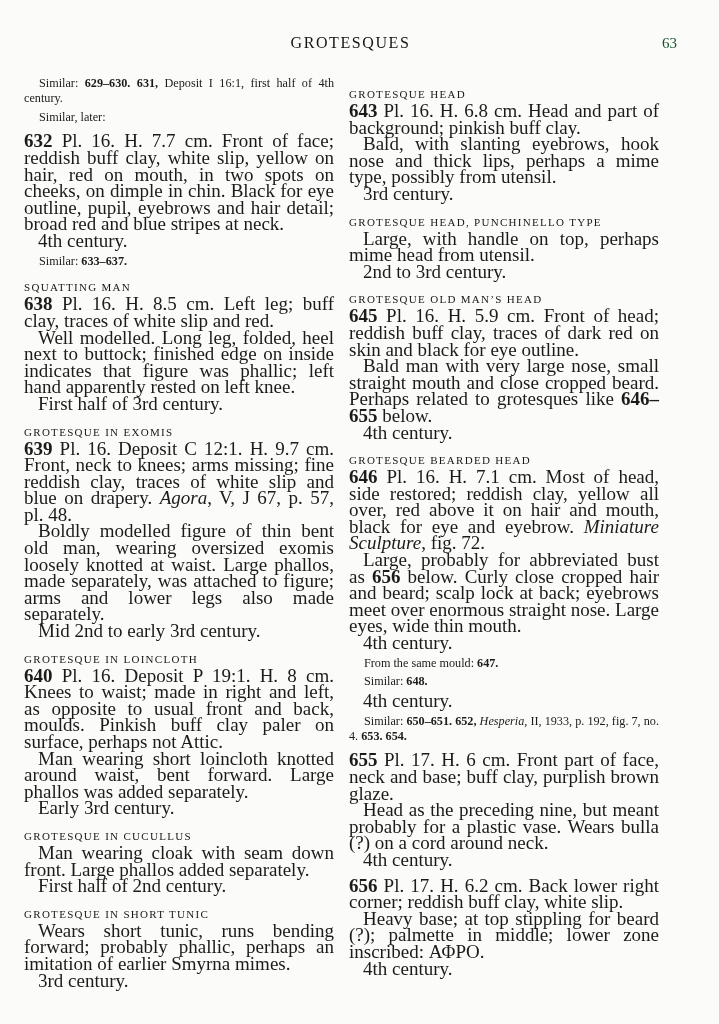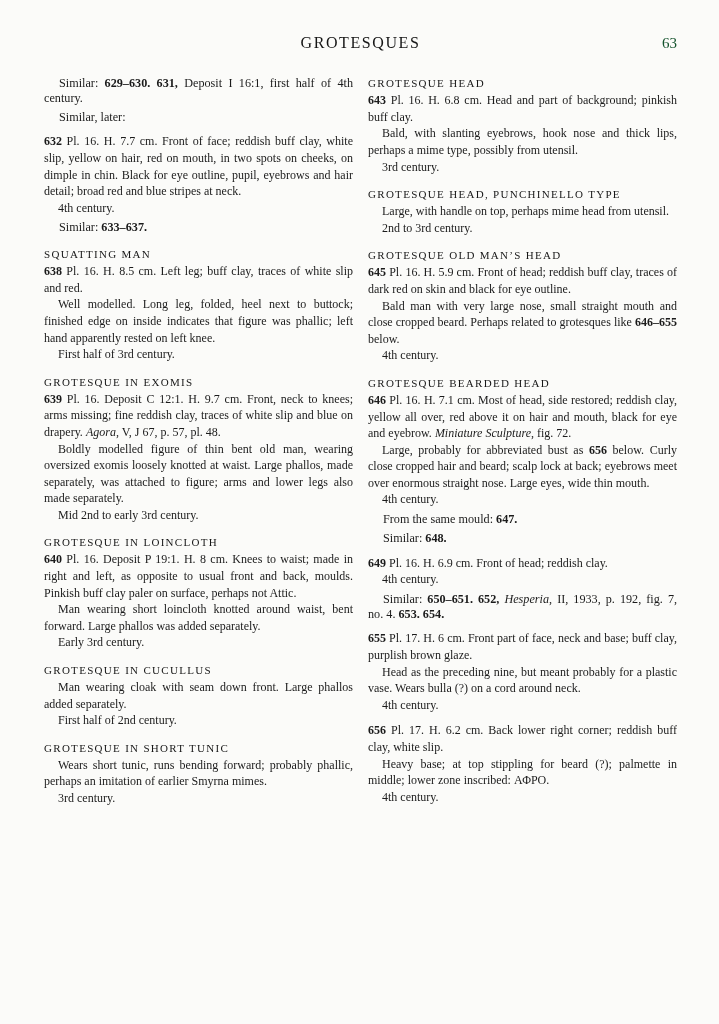--- a/index.html
+++ b/index.html
@@ -4,31 +4,31 @@
 <style>
   html, body { margin:0; padding:0; }
   body {
     width:719px; height:1024px;
     background:#fbfbf9;
     color:#1b1b1b;
     font-family:"Liberation Serif","DejaVu Serif",serif;
     overflow:hidden;
     -webkit-font-smoothing:antialiased;
   }
-  .page { padding:34px 42px 0 44px; }
+  .page { padding:34px 42px 0 24px; }
 
   .page-header { position:relative; text-align:center; height:24px; margin-bottom:18px; }
   .page-title { font-size:16px; letter-spacing:1.6px; color:#151515; }
   .page-number { position:absolute; right:0; top:1px; font-size:15px; color:#14532d; }
 
   .columns { display:flex; gap:15px; align-items:center; }
   .column { width:310px; }
 
   .para { margin:0; text-align:justify; }
-  .lead, .body { font-size:12px; line-height:16.6px; }
+  .lead, .body { font-size:19px; line-height:16.6px; }
   .body { text-indent:14px; }
   .lead { margin-top:9px; }
 
   .note { font-size:12.2px; line-height:14.8px; text-indent:15px; margin:4px 0; text-align:justify; }
 
   .cat-heading {
     font-weight:normal;
     font-size:11px;
     letter-spacing:1.3px;
     margin:13px 0 3px 0;
@@ -86,21 +86,20 @@
         <h3 class="cat-heading"><span>GROTESQUE OLD MAN’S HEAD</span></h3>
         <p class="para lead"><b>645</b><span> Pl. 16. H. 5.9 cm. Front of head; reddish buff clay, traces of dark red on skin and black for eye outline.</span></p>
         <p class="para body"><span>Bald man with very large nose, small straight mouth and close cropped beard. Perhaps related to grotesques like </span><b>646–655</b><span> below.</span></p>
         <p class="para body"><span>4th century.</span></p>
         <h3 class="cat-heading"><span>GROTESQUE BEARDED HEAD</span></h3>
         <p class="para lead"><b>646</b><span> Pl. 16. H. 7.1 cm. Most of head, side restored; reddish clay, yellow all over, red above it on hair and mouth, black for eye and eyebrow. </span><i>Miniature Sculpture</i><span>, fig. 72.</span></p>
         <p class="para body"><span>Large, probably for abbreviated bust as </span><b>656</b><span> below. Curly close cropped hair and beard; scalp lock at back; eyebrows meet over enormous straight nose. Large eyes, wide thin mouth.</span></p>
         <p class="para body"><span>4th century.</span></p>
         <p class="para note"><span>From the same mould: </span><b>647.</b></p>
         <p class="para note"><span>Similar: </span><b>648.</b></p>
-        <p class="para lead"><b>649</b><span> Pl. 16. H. 6.9 cm. Front of head; reddish clay.</span></p>
         <p class="para body"><span>4th century.</span></p>
         <p class="para note"><span>Similar: </span><b>650–651. 652,</b><span> </span><i>Hesperia</i><span>, II, 1933, p. 192, fig. 7, no. 4. </span><b>653. 654.</b></p>
         <p class="para lead"><b>655</b><span> Pl. 17. H. 6 cm. Front part of face, neck and base; buff clay, purplish brown glaze.</span></p>
         <p class="para body"><span>Head as the preceding nine, but meant probably for a plastic vase. Wears bulla (?) on a cord around neck.</span></p>
         <p class="para body"><span>4th century.</span></p>
         <p class="para lead"><b>656</b><span> Pl. 17. H. 6.2 cm. Back lower right corner; reddish buff clay, white slip.</span></p>
         <p class="para body"><span>Heavy base; at top stippling for beard (?); palmette in middle; lower zone inscribed: ΑΦΡΟ.</span></p>
         <p class="para body"><span>4th century.</span></p>
       </div>
   </div>

